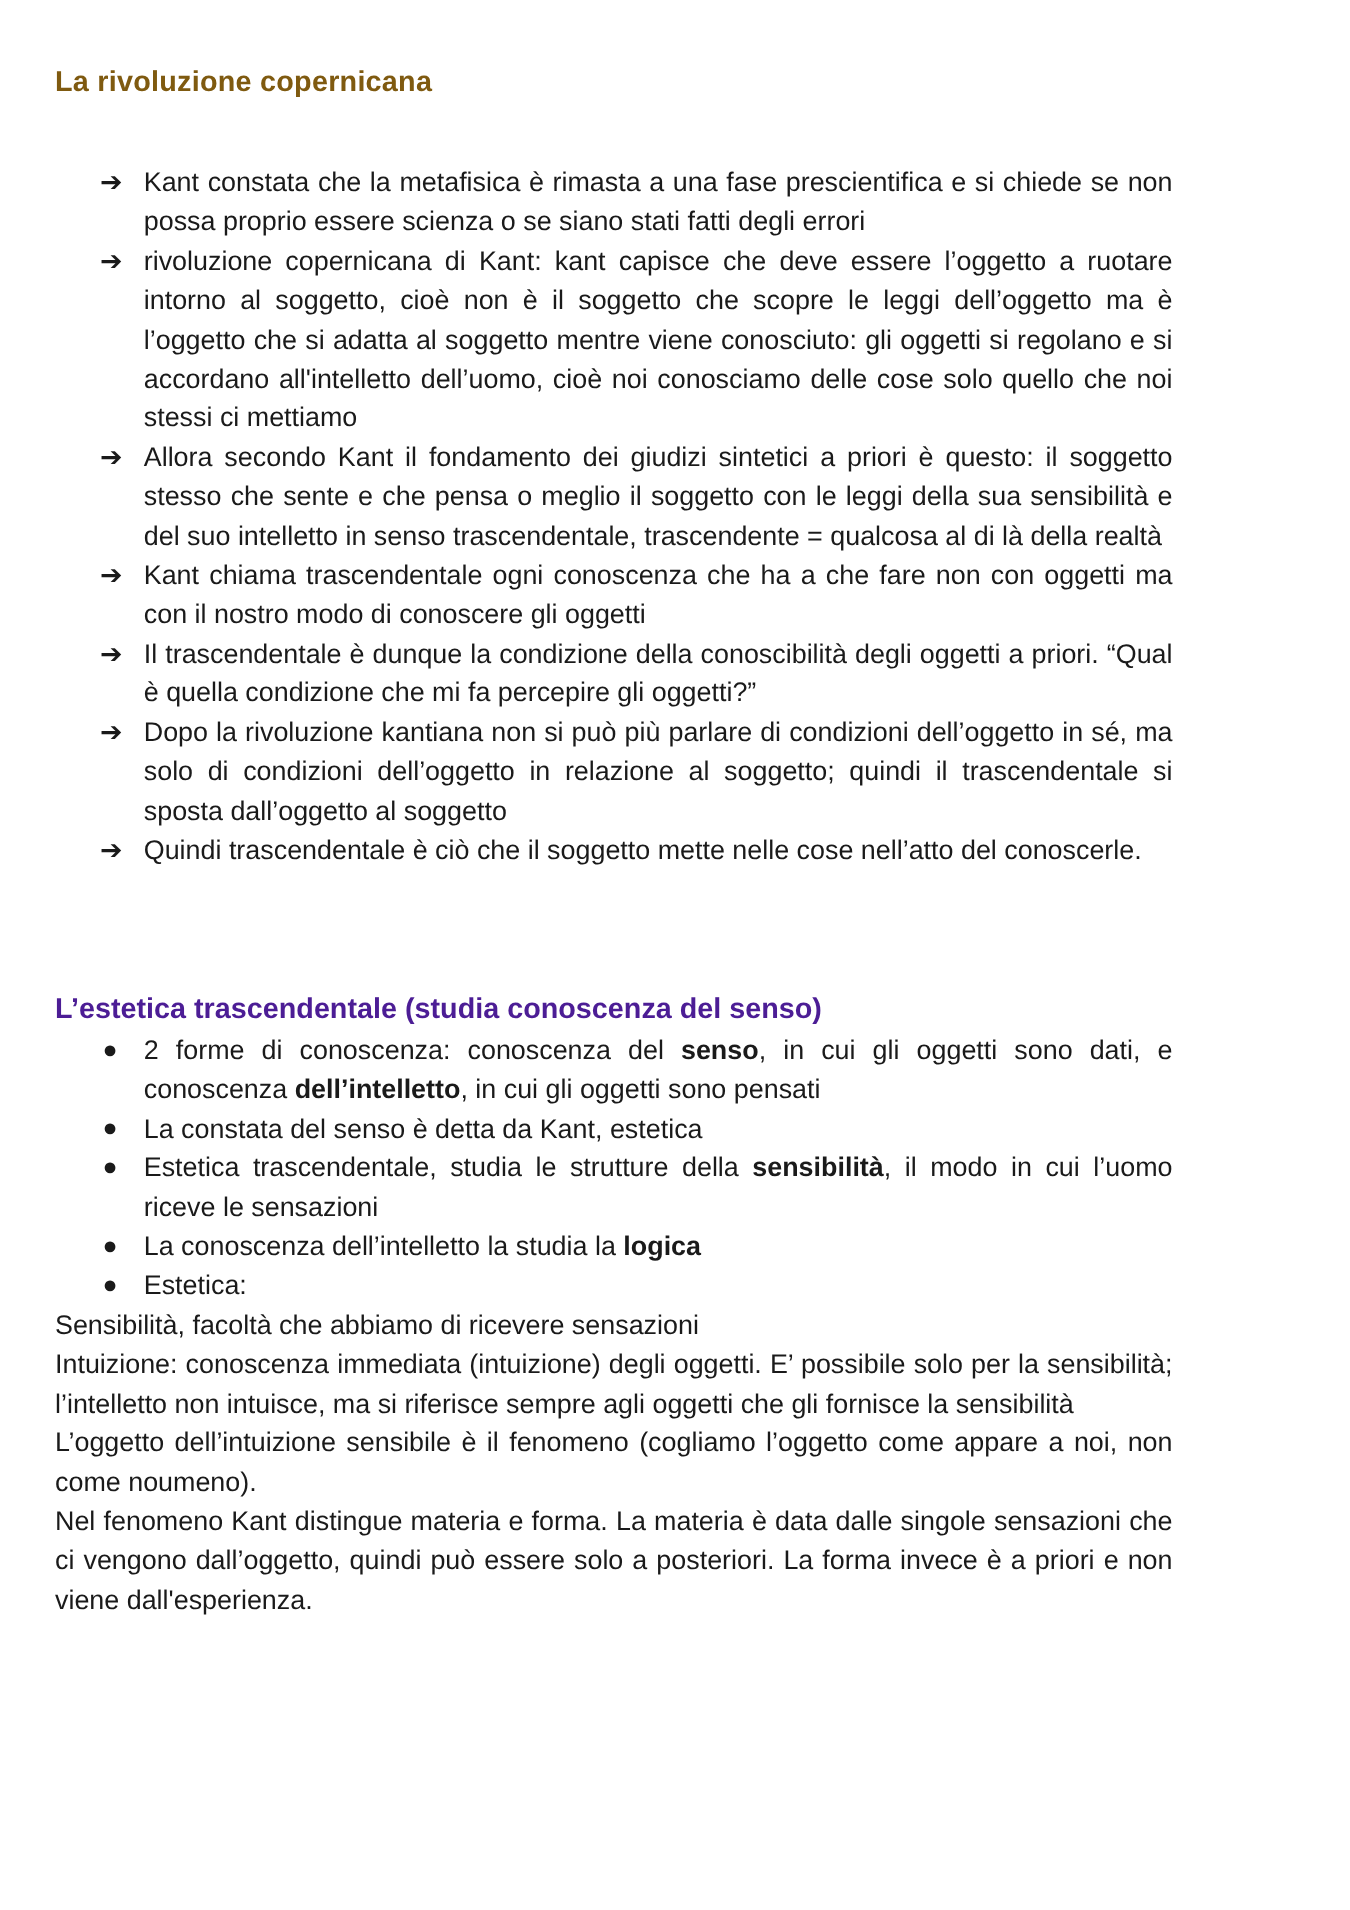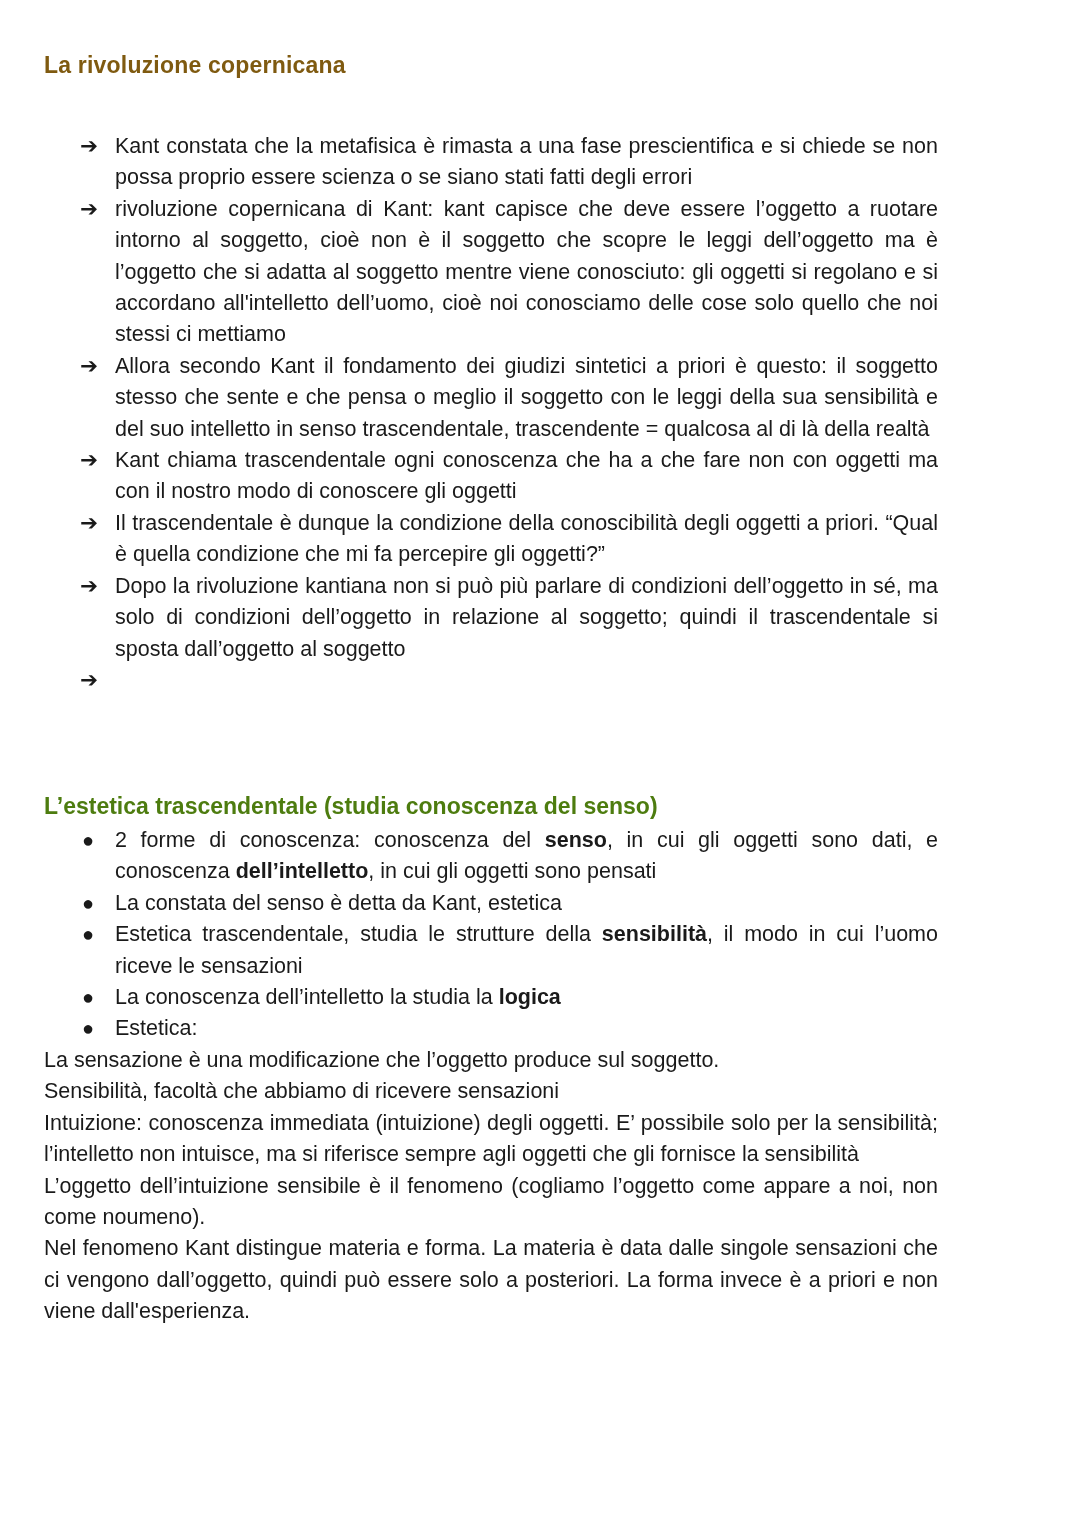--- a/index.html
+++ b/index.html
@@ -30,21 +30,21 @@
       color: #7f5a10;
       letter-spacing: 0.2px;
       white-space: nowrap;
     }
     .h2 {
       position: absolute;
       left: 0;
       top: 793px;
       font-size: 23px;
       font-weight: bold;
-      color: #4d7c0f;
+      color: #4c1d95;
       white-space: nowrap;
     }
     .list {
       position: absolute;
       left: 0;
       width: 894px;
       margin: 0;
       padding: 0;
       list-style: none;
     }
@@ -109,20 +109,21 @@
     <li>
       <span class="marker">➔</span>
       <span>Il trascendentale è dunque la condizione della conoscibilità degli oggetti a priori. “Qual è quella condizione che mi fa percepire gli oggetti?”</span>
     </li>
     <li>
       <span class="marker">➔</span>
       <span>Dopo la rivoluzione kantiana non si può più parlare di condizioni dell’oggetto in sé, ma solo di condizioni dell’oggetto in relazione al soggetto; quindi il trascendentale si sposta dall’oggetto al soggetto</span>
     </li>
     <li>
       <span class="marker">➔</span>
+      <span>Quindi trascendentale è ciò che il soggetto mette nelle cose nell’atto del conoscerle.</span>
     </li>
   </ul>
 
   <div class="h2">L’estetica trascendentale (studia conoscenza del senso)</div>
 
   <ul class="list bullet-list">
     <li>
       <span class="marker">●</span>
       <span><span>2 forme di conoscenza: conoscenza del </span><b>senso</b><span>, in cui gli oggetti sono dati, e conoscenza </span><b>dell’intelletto</b><span>, in cui gli oggetti sono pensati</span></span>
     </li>
@@ -138,20 +139,19 @@
       <span class="marker">●</span>
       <span><span>La conoscenza dell’intelletto la studia la </span><b>logica</b></span>
     </li>
     <li>
       <span class="marker">●</span>
       <span>Estetica:</span>
     </li>
   </ul>
 
   <div class="para-block">
-    <p>La sensazione è una modificazione che l’oggetto produce sul soggetto.</p>
     <p>Sensibilità, facoltà che abbiamo di ricevere sensazioni</p>
     <p>Intuizione: conoscenza immediata (intuizione) degli oggetti. E’ possibile solo per la sensibilità; l’intelletto non intuisce, ma si riferisce sempre agli oggetti che gli fornisce la sensibilità</p>
     <p>L’oggetto dell’intuizione sensibile è il fenomeno (cogliamo l’oggetto come appare a noi, non come noumeno).</p>
     <p>Nel fenomeno Kant distingue materia e forma. La materia è data dalle singole sensazioni che ci vengono dall’oggetto, quindi può essere solo a posteriori. La forma invece è a priori e non viene dall'esperienza.</p>
   </div>
 
 </div>
 
 </body></html>

